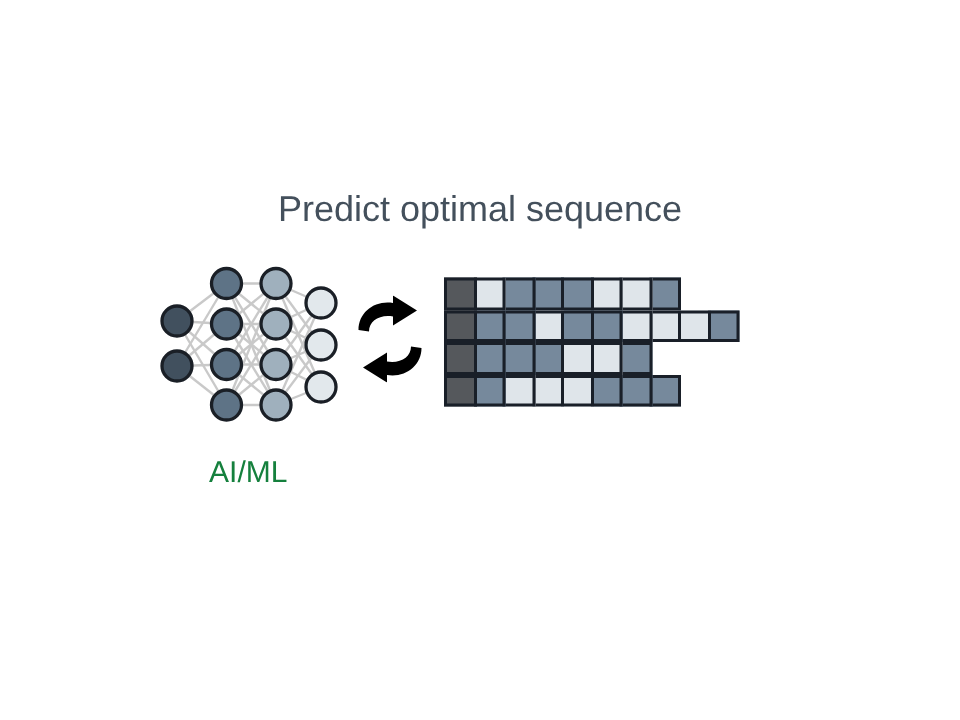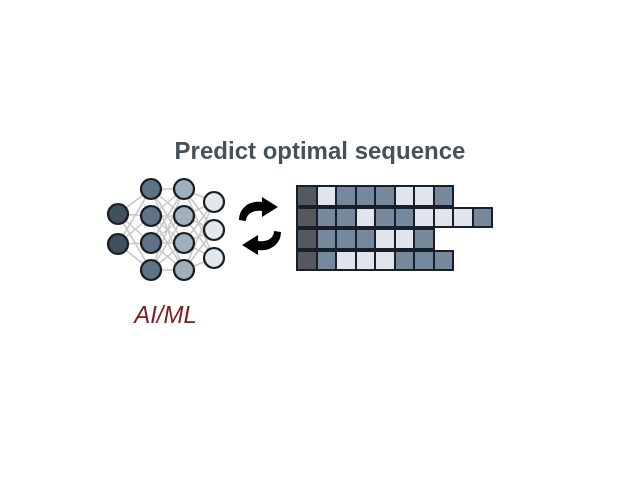--- a/index.html
+++ b/index.html
@@ -21,25 +21,25 @@
     left: 0; top: 0;
     width: 640px;
     height: 480px;
     background: #ffffff;
   }
 
   
   #title {
     position: absolute;
     left: 0;
-    top: 136px;
+    top: 125px;
     width: 640px;
     text-align: center;
     font-size: 24px;
-    font-weight: bold;
+    font-weight: normal;
     color: #44505c;
     letter-spacing: 0px;
     line-height: 30px;
     white-space: nowrap;
   }
 
   
   #nn-figure {
     position: absolute;
     left: 103px;
@@ -79,23 +79,22 @@
     height: 21.5px;
     box-sizing: border-box;
     border: 2px solid #191f28;
     margin-right: -2px;
     margin-bottom: -2px;
   }
 
   
   .caption {
     position: absolute;
-    font-style: italic;
-    font-size: 24px;
-    color: #7f1d1d;
+    font-size: 20px;
+    color: #15803d;
     white-space: nowrap;
     line-height: 26px;
   }
   #caption-aiml {
     left: 103px;
     top: 302px;
     width: 125px;
     text-align: center;
   }
   #caption-kmc {

